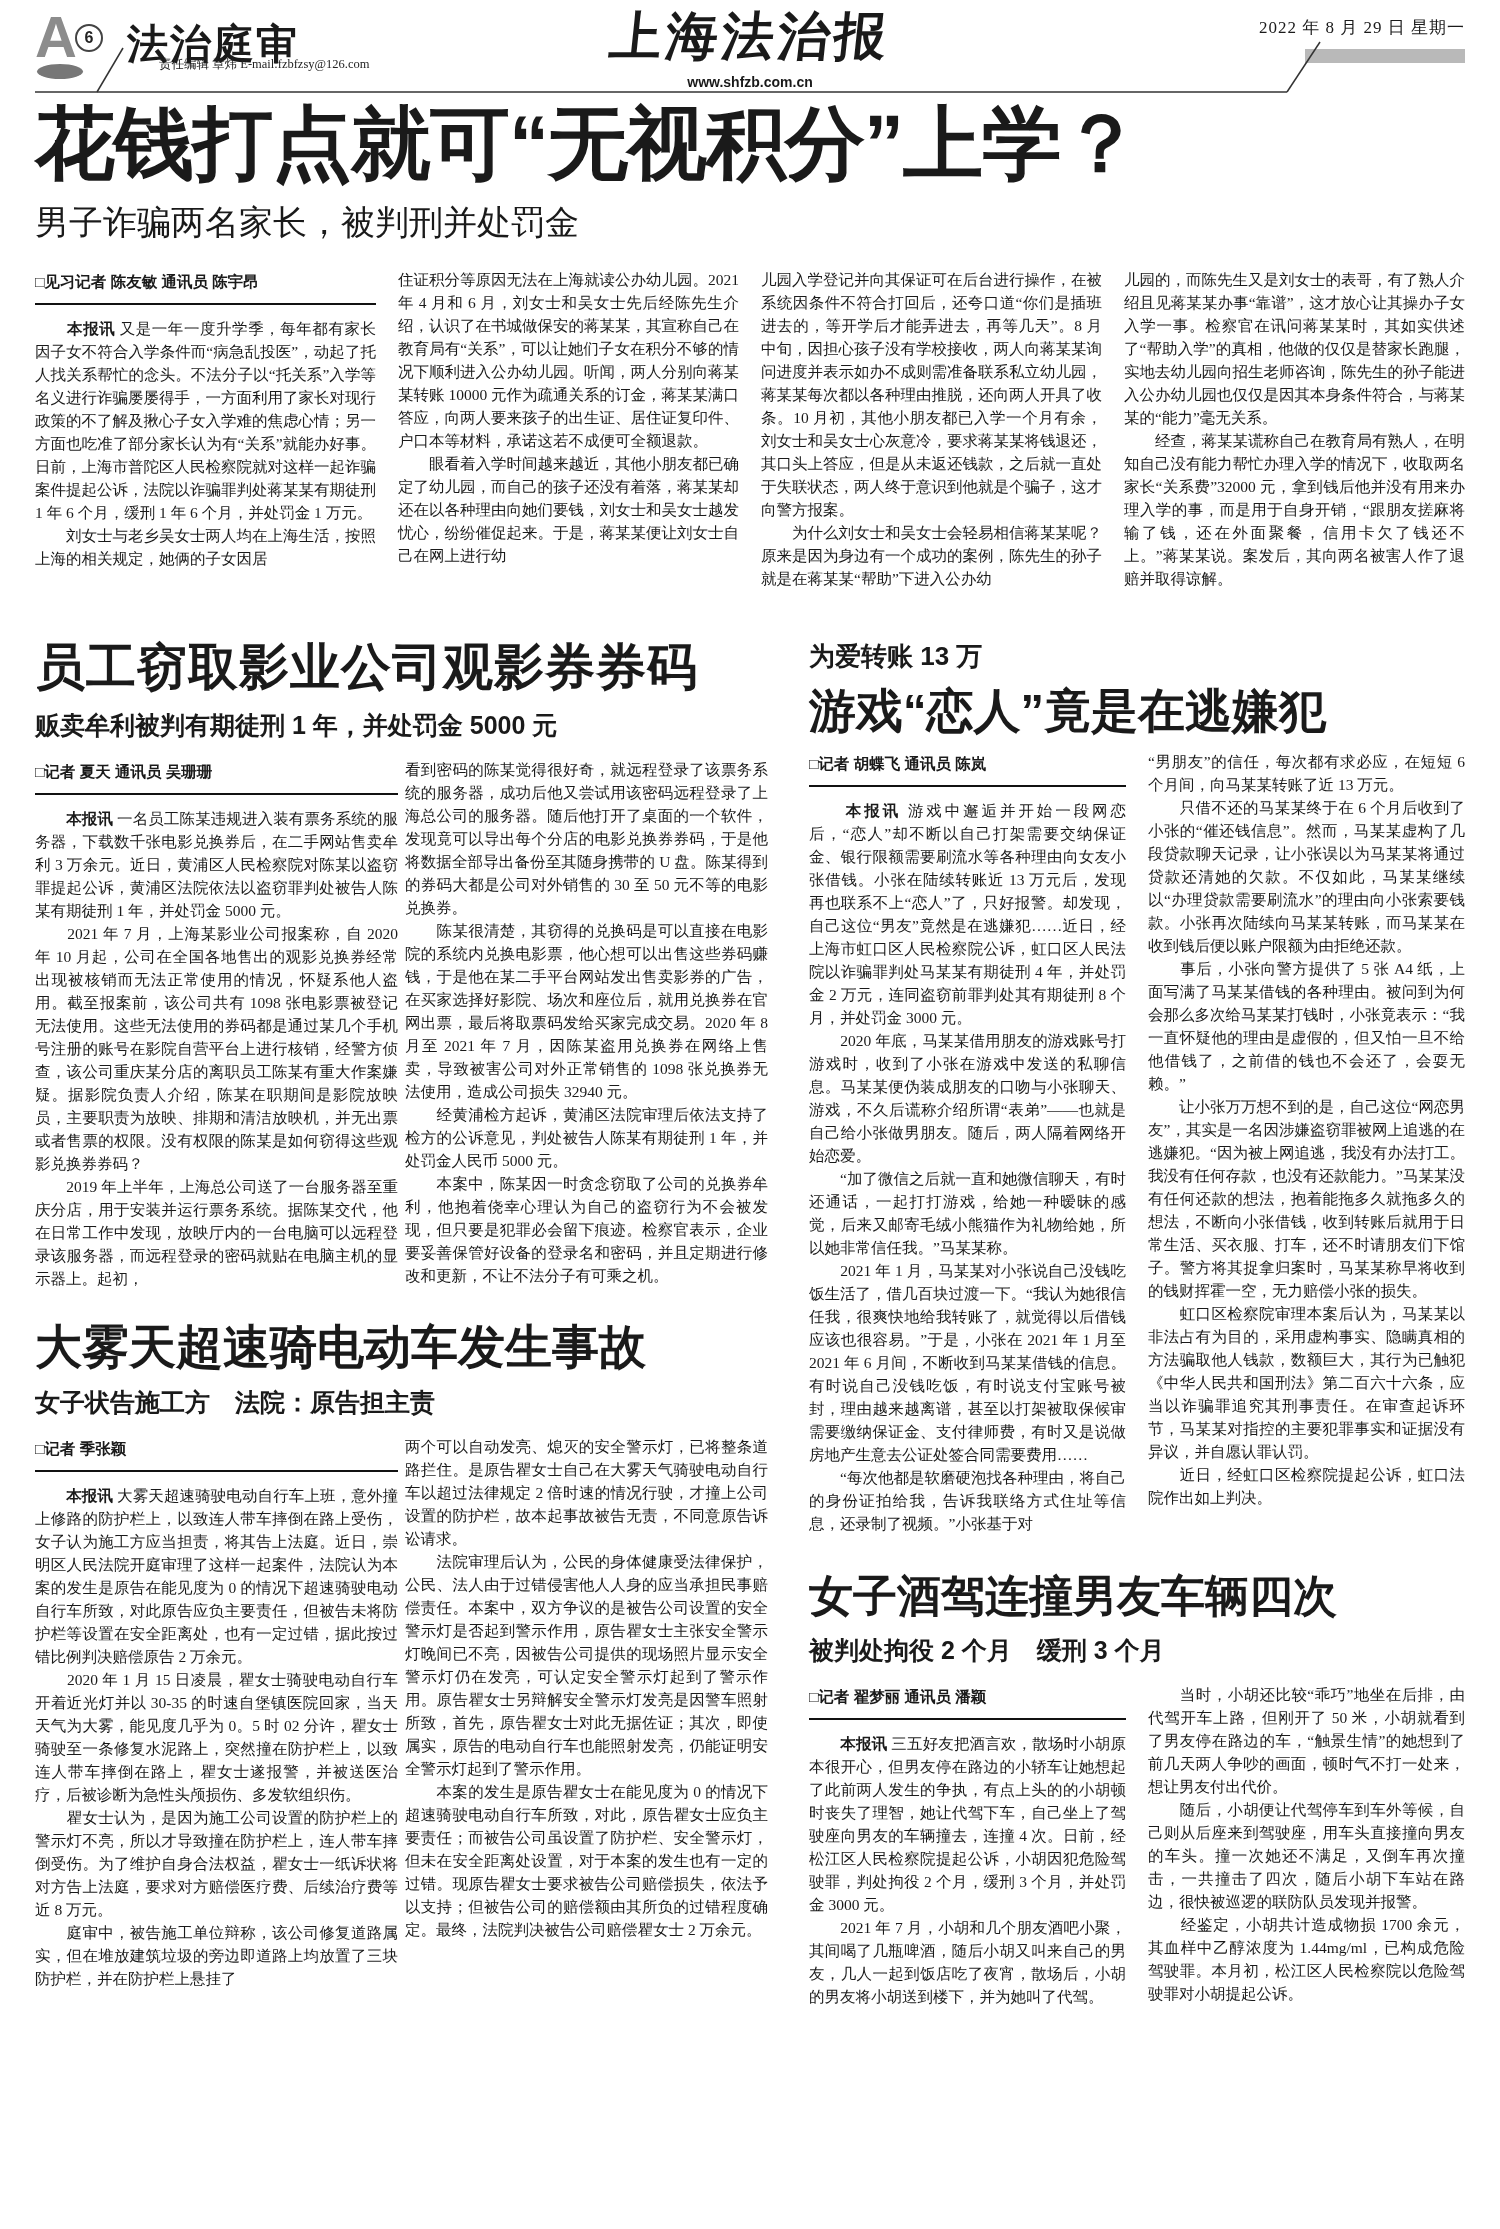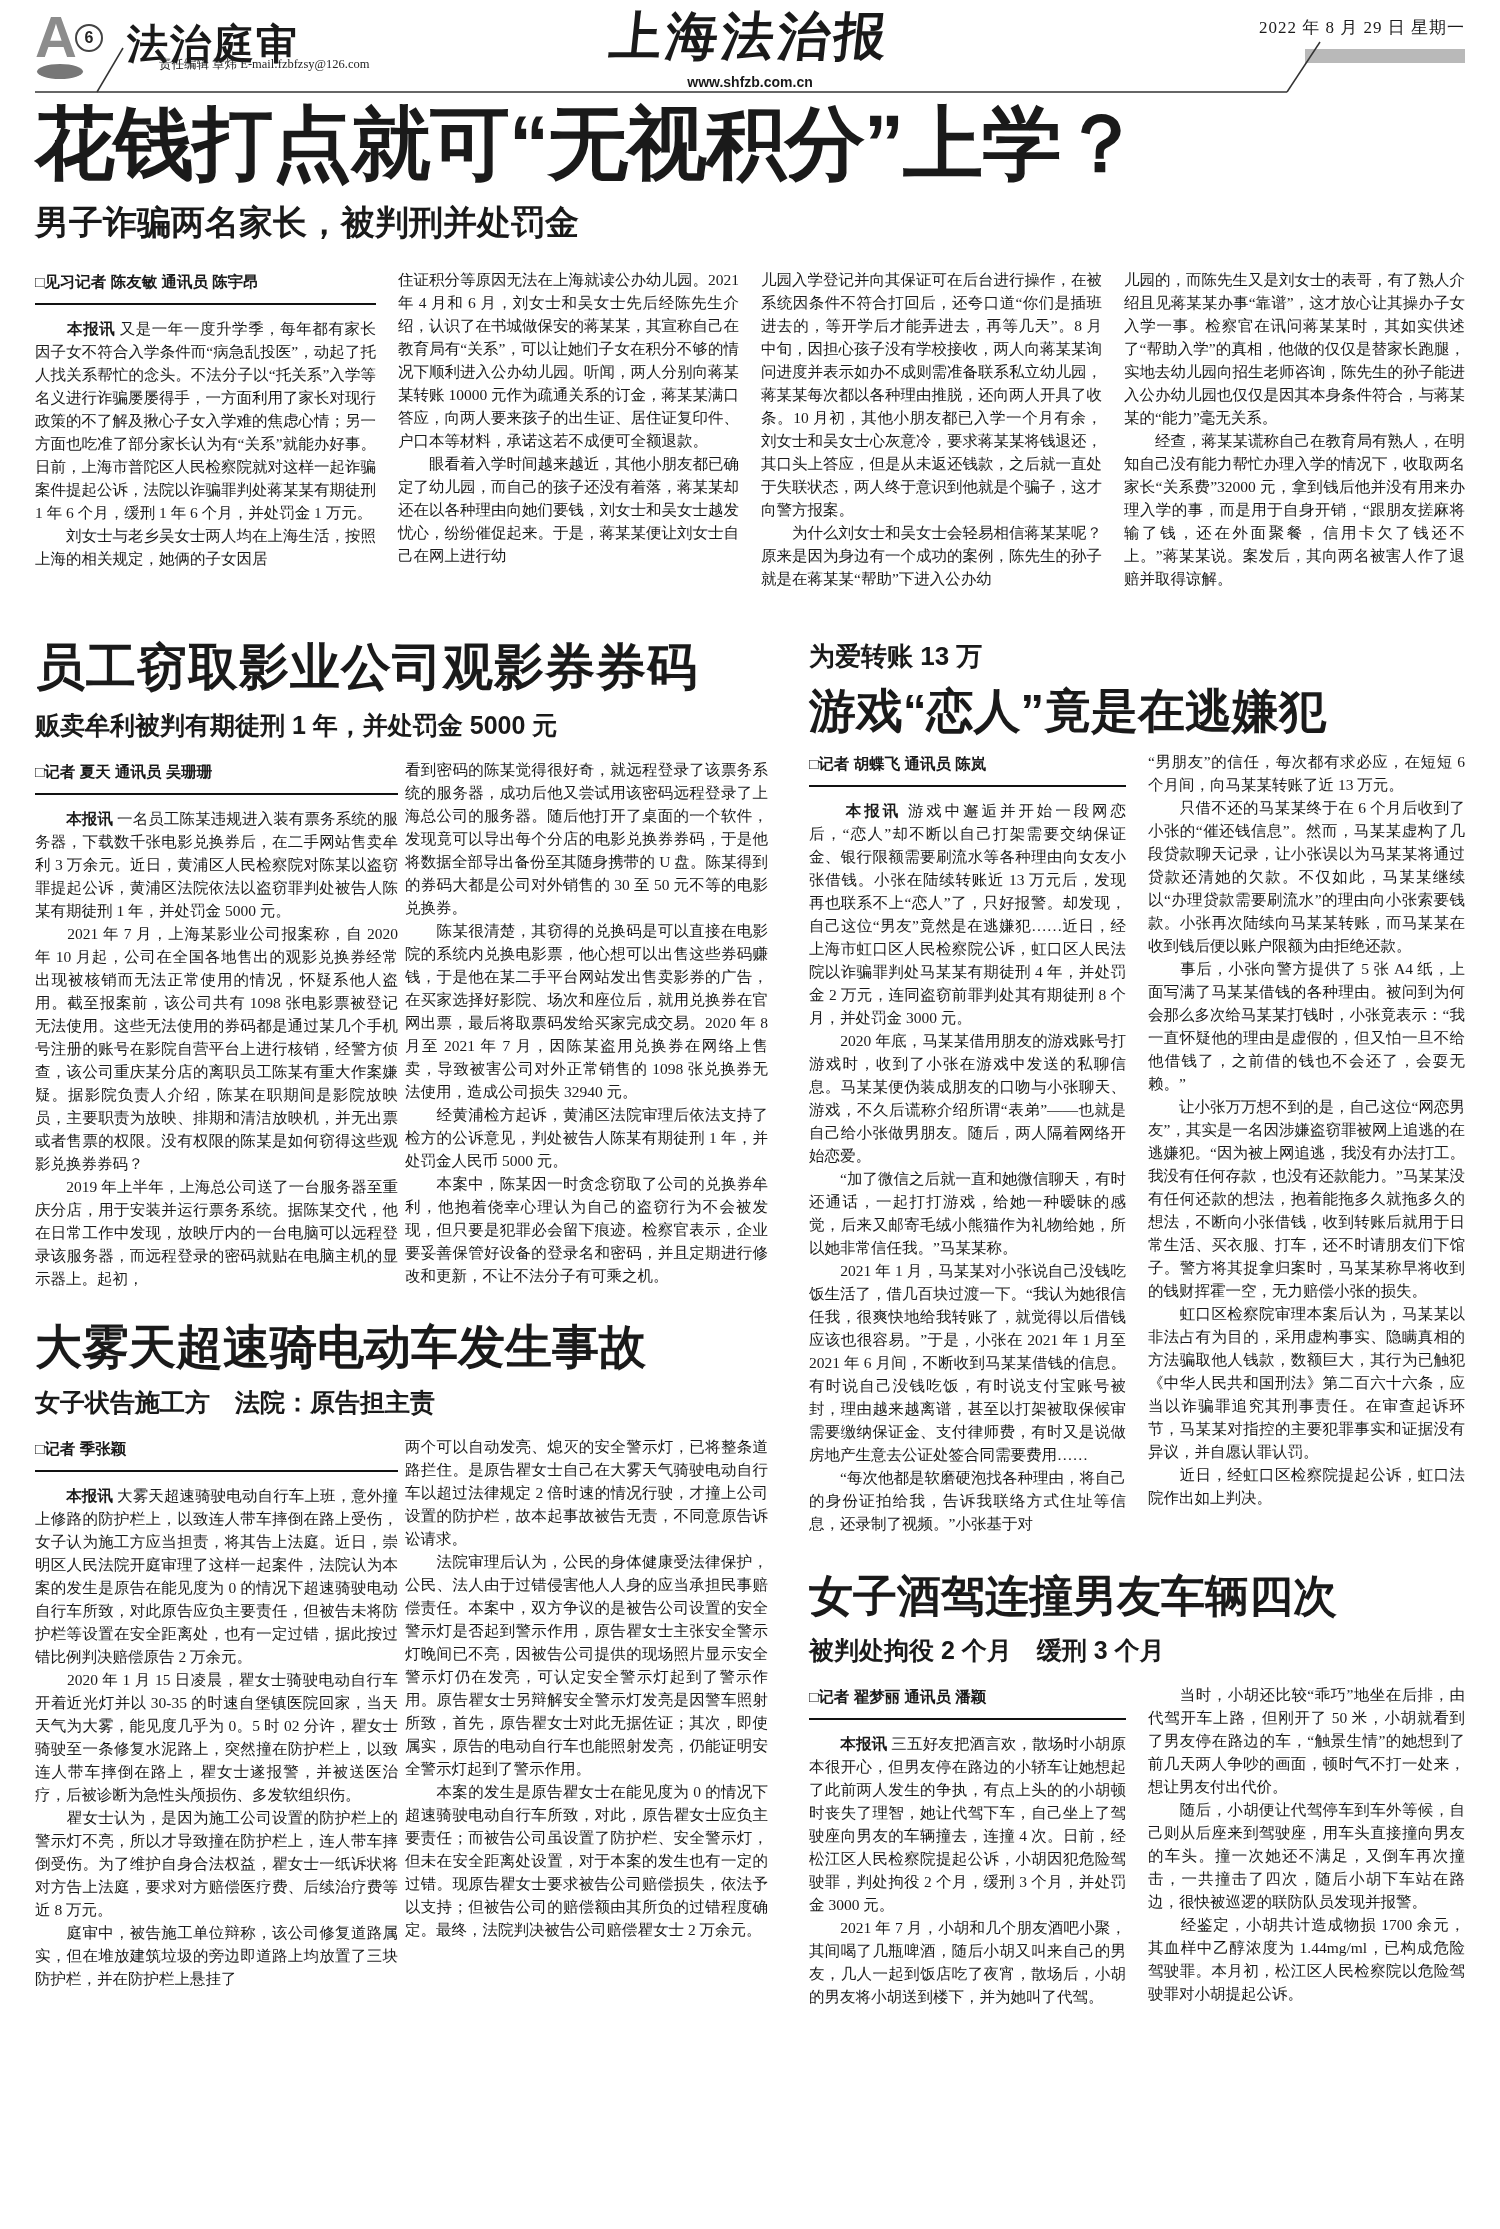--- a/index.html
+++ b/index.html
@@ -25,21 +25,21 @@
                    font-family:"Liberation Serif","DejaVu Serif",serif;
                    transform:skewX(-6deg);display:inline-block;}
   .masthead .site{font-family:"Liberation Sans",sans-serif;font-weight:bold;font-size:14px;margin-top:2px;}
   .hdr-right{position:absolute;right:0;top:16px;text-align:right;}
   .date-line{font-size:17px;letter-spacing:1px;}
   .gray-bar{margin-top:10px;width:160px;height:14px;background:#b9b9b9;margin-left:auto;}
   .hdr-rules{position:absolute;left:0;top:0;width:1430px;height:96px;pointer-events:none;}
   
   .lead-headline{font-family:"Liberation Sans",sans-serif;font-weight:900;font-size:80px;
                  letter-spacing:-1px;line-height:1.05;margin:6px 0 14px 0;white-space:nowrap;}
-  .lead-subhead{font-family:"Liberation Sans",sans-serif;font-weight:700;font-size:34px;
+  .lead-subhead{font-family:"Liberation Sans",sans-serif;font-weight:400;font-size:34px;
                 margin:0 0 22px 0;}
   
   .cols{display:flex;}
   .col{text-align:justify;font-size:15.5px;line-height:23px;}
   .col p{margin:0;}
   .byline{font-family:"Liberation Sans",sans-serif;font-weight:bold;font-size:15.5px;
           border-bottom:2.5px solid #111;padding:2px 0 10px 0;margin-bottom:12px;}
   .lead .cols{gap:22px;}
   .lead .col{width:341px;}
   

